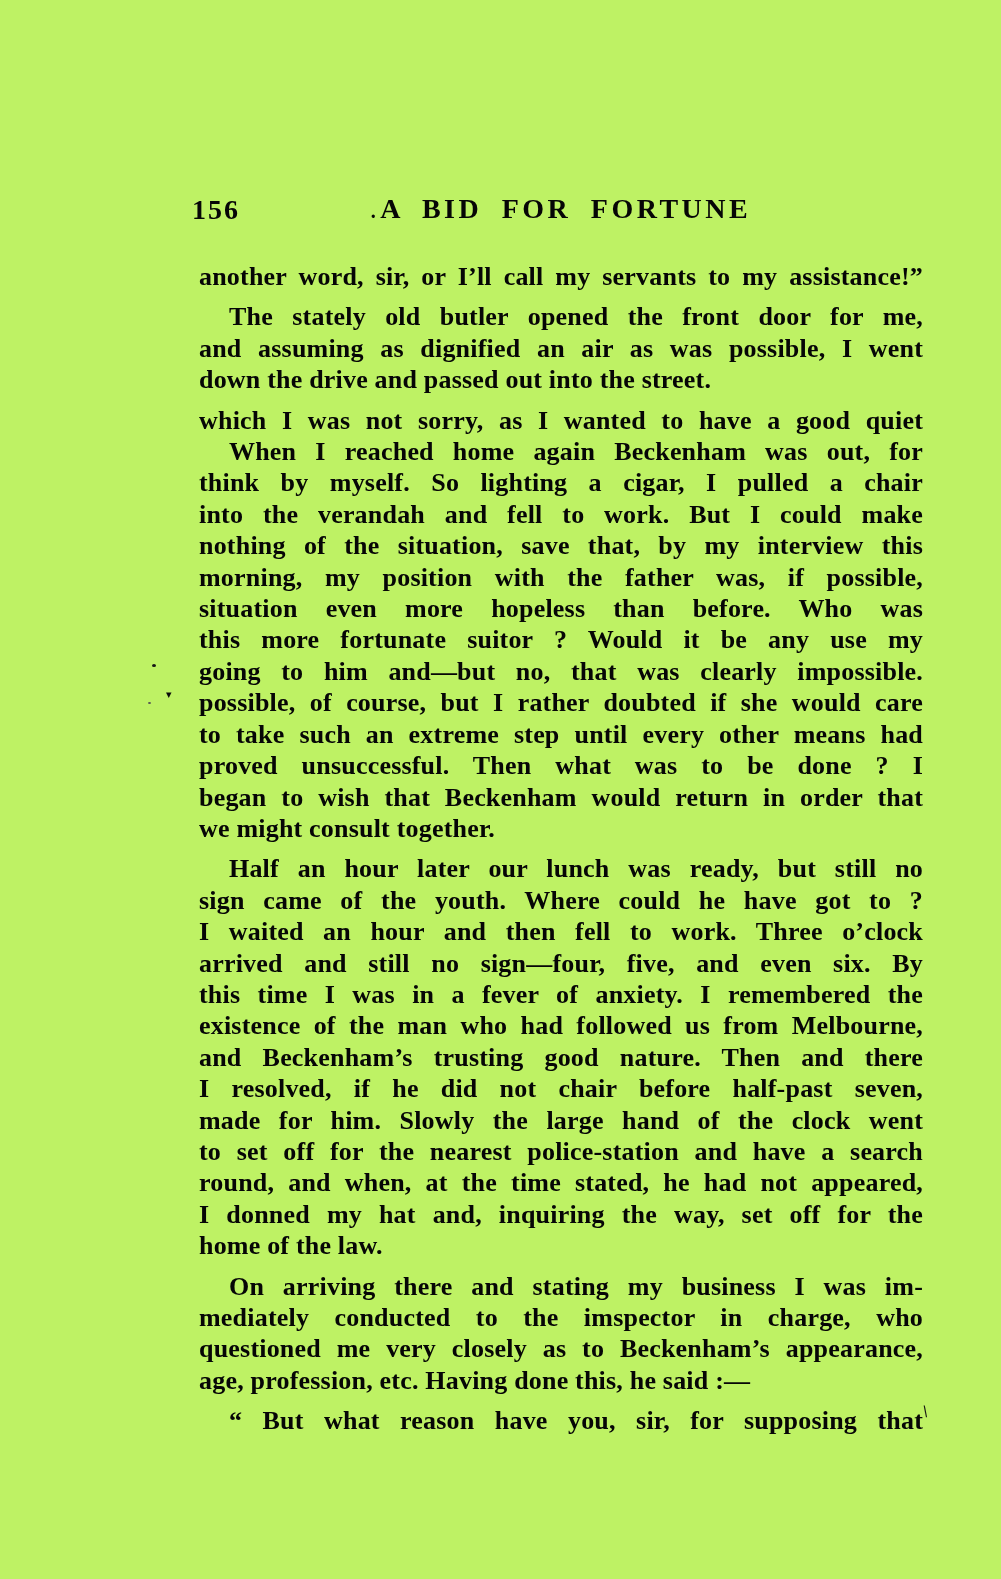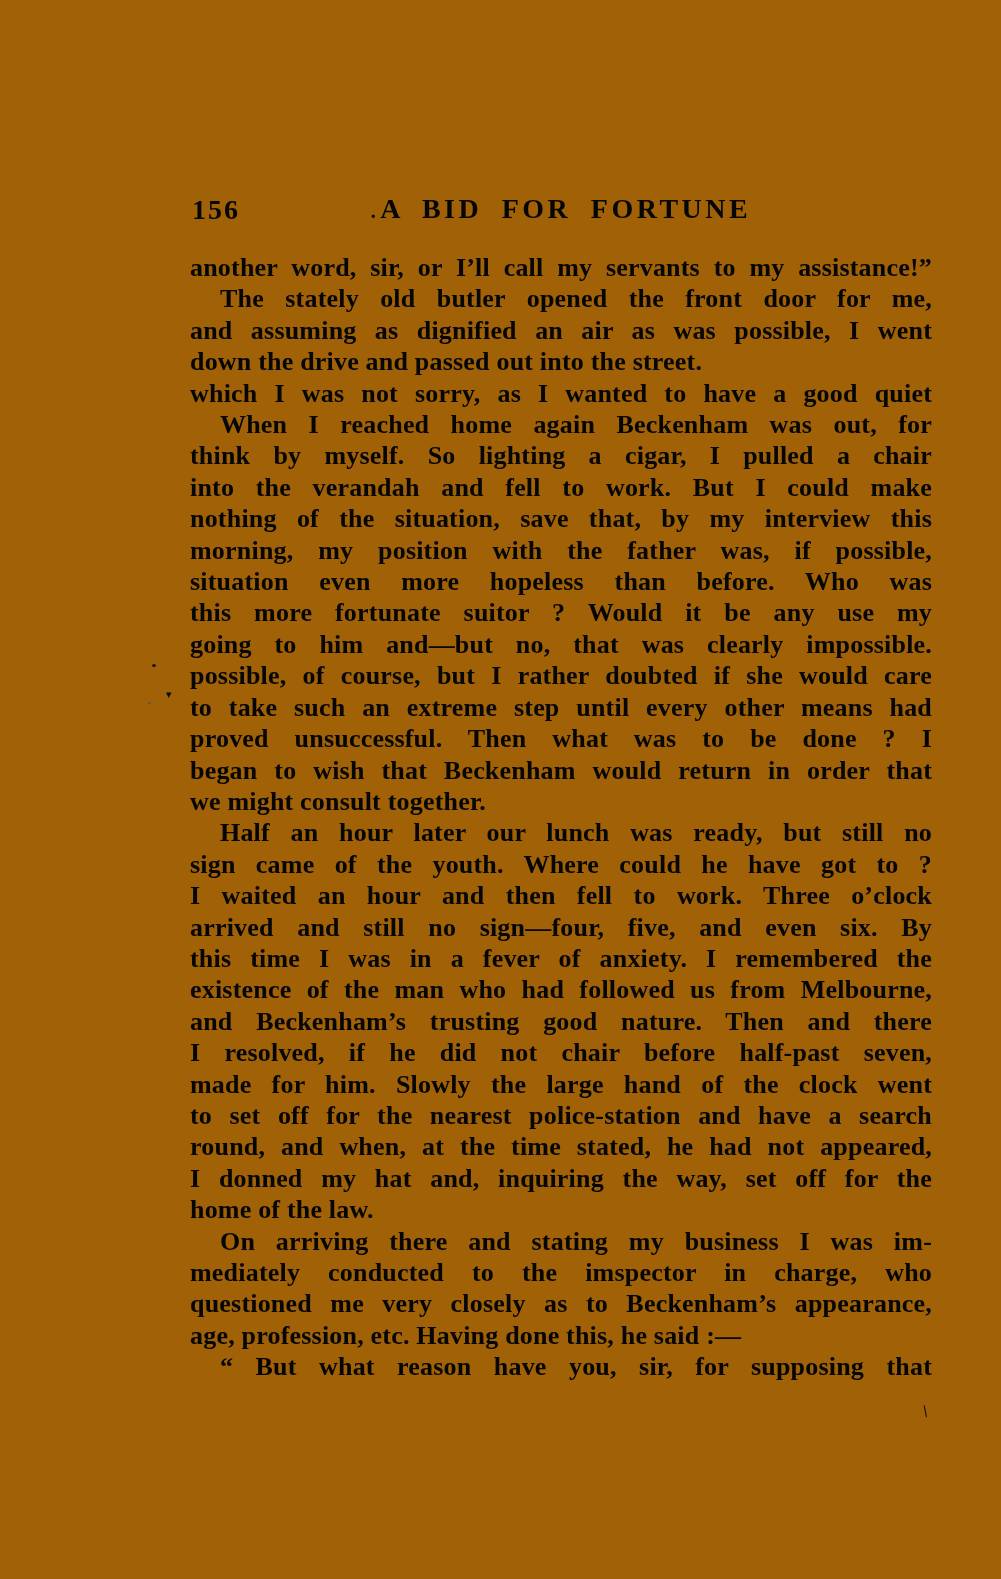--- a/index.html
+++ b/index.html
@@ -4,21 +4,21 @@
 <style>
   html, body {
     margin: 0;
     padding: 0;
     background: #ffffff;
   }
   .page {
     position: relative;
     width: 1001px;
     height: 1579px;
-    background: #a16207;
+    background: #bef264;
     color: #060606;
     font-family: "Liberation Serif", "DejaVu Serif", serif;
     overflow: hidden;
   }
   .header {
     position: absolute;
     left: 190px;
     top: 193px;
     width: 742px;
     height: 34px;
@@ -49,21 +49,21 @@
   .text-block {
     position: absolute;
     left: 190px;
     top: 252px;
     width: 742px;
     font-size: 26px;
     font-weight: bold;
     line-height: 31.4px;
     letter-spacing: 0.2px;
   }
-  .paragraph { margin: 0; }
+  .paragraph { margin: 9px; }
   .line {
     text-align: justify;
     text-align-last: justify;
   }
   .line.last { text-align-last: left; }
   .line.indent { text-indent: 30px; }
   
   .speck {
     position: absolute;
     background: #151515;

